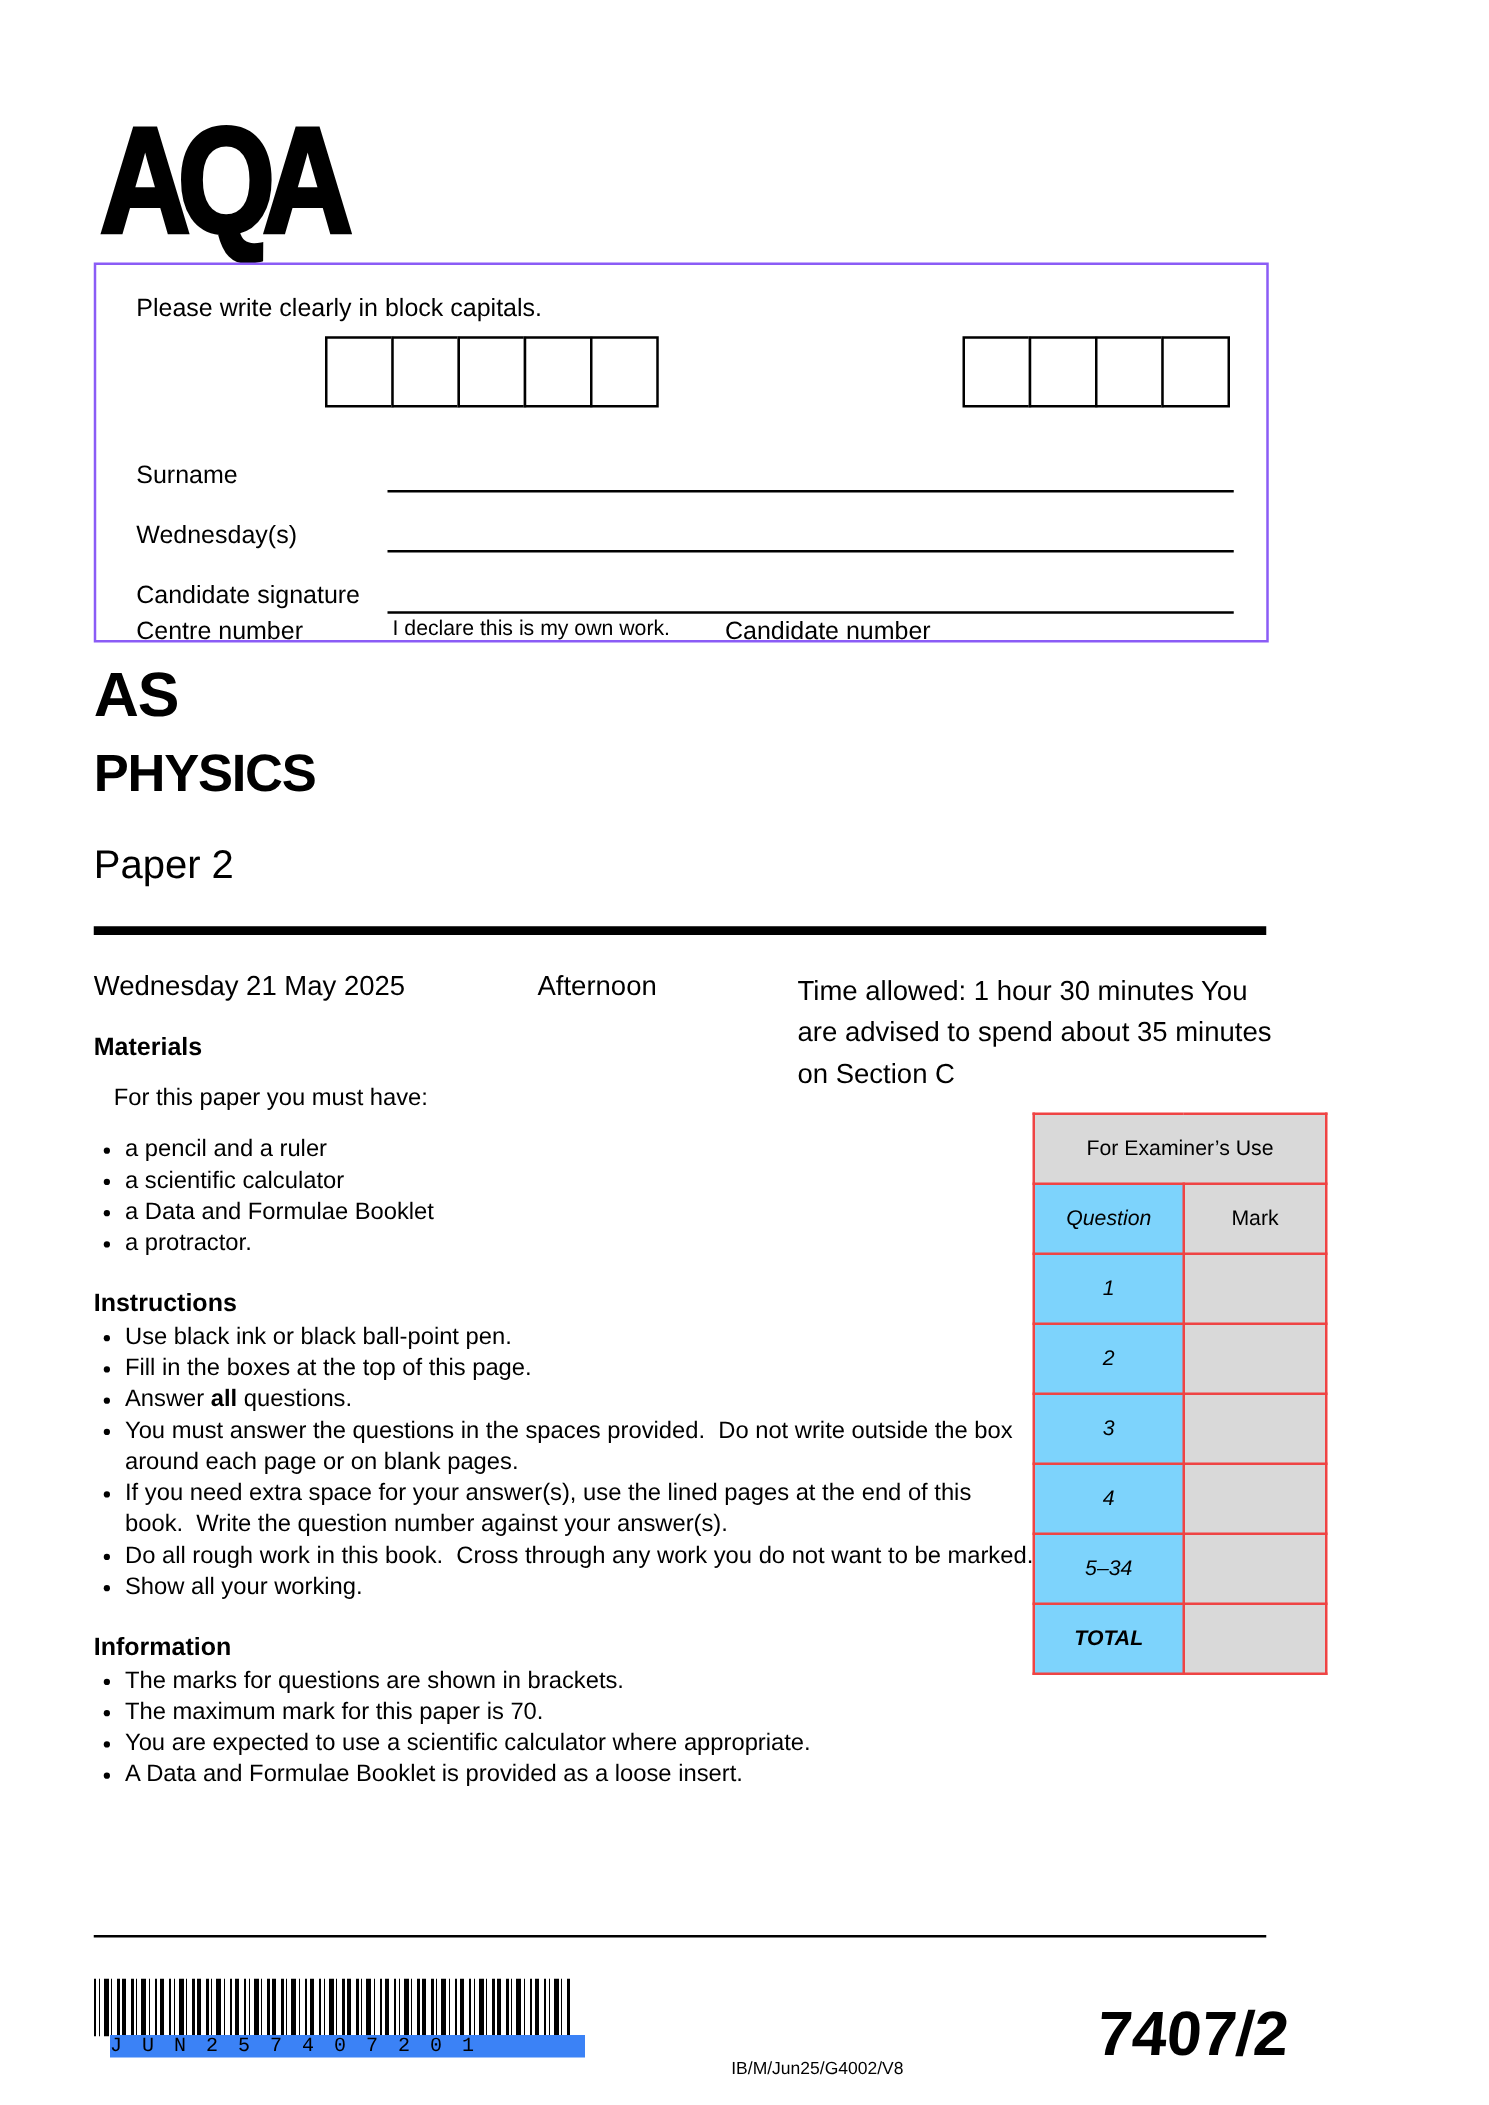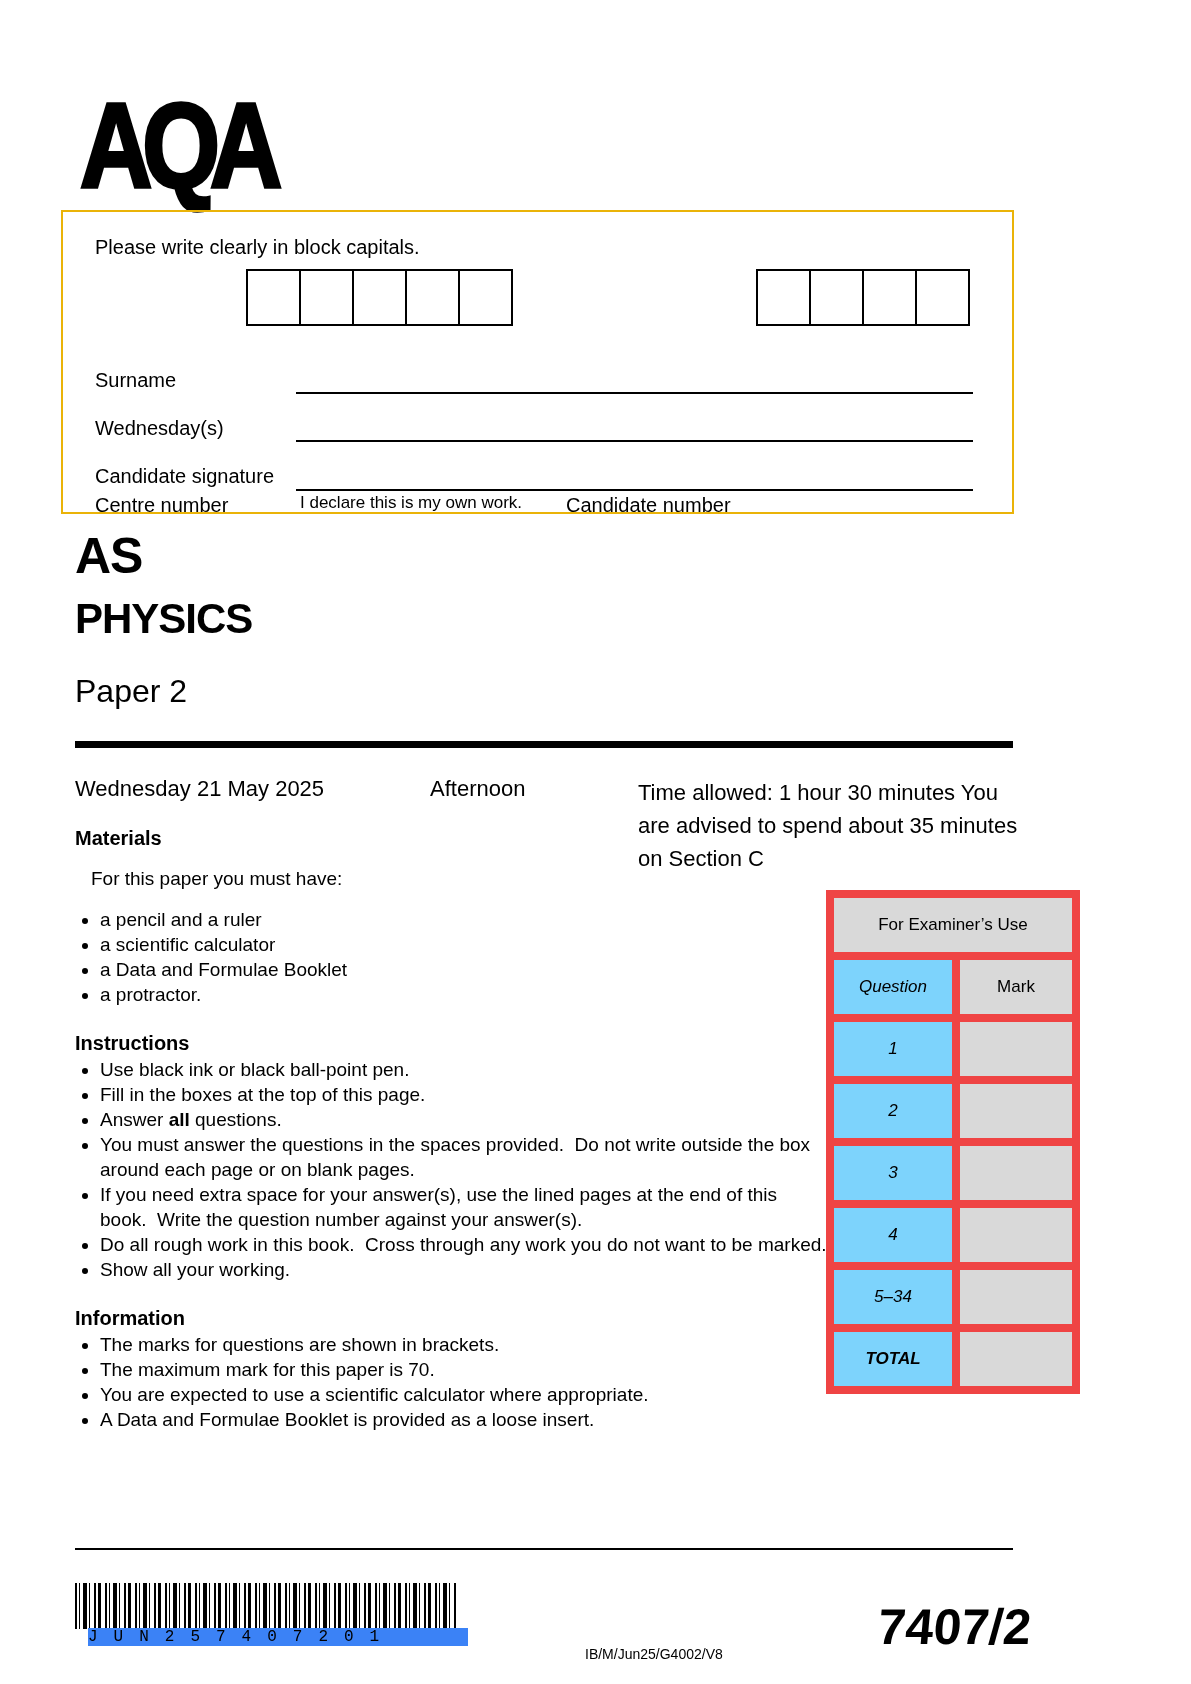--- a/index.html
+++ b/index.html
@@ -8,21 +8,21 @@
     font-family:"Liberation Sans", sans-serif;position:relative;overflow:hidden;
   }
   
   .logo{
     position:absolute;left:80px;top:98px;
     font-size:100px;font-weight:900;letter-spacing:-10px;line-height:78px;
     -webkit-text-stroke:3px #000;
     transform:scaleY(1.2);transform-origin:0 0;
   }
   
-  .cand-box{position:absolute;left:61px;top:210px;width:936px;height:300px;border:2px solid #eab308;padding-left:13px;}
+  .cand-box{position:absolute;left:75px;top:210px;width:936px;height:300px;border:2px solid #8b5cf6;}
   .cand-note{position:absolute;left:32px;top:24px;font-size:20px;}
   .field-label{position:absolute;font-size:20px;}
   .boxrow{position:absolute;display:flex;}
   .cell{width:51px;height:53px;border:2px solid #000;margin-left:-2px;background:#fff;}
   .cell:first-child{margin-left:0;}
   .wline{position:absolute;height:2px;background:#000;}
   .declaration{position:absolute;left:237px;top:281px;font-size:17px;}
   
   .title-qual{position:absolute;left:75px;top:527px;font-size:50px;font-weight:bold;letter-spacing:-1px;}
   .title-subj{position:absolute;left:75px;top:595px;font-size:42px;font-weight:bold;letter-spacing:-1px;}
@@ -34,21 +34,21 @@
   .sess-allowed{position:absolute;left:638px;top:776px;width:380px;font-size:22px;line-height:33px;}
   
   .leftcol{position:absolute;left:75px;top:826px;width:752px;font-size:19px;line-height:25px;}
   .leftcol h3{font-size:20px;margin:0;line-height:24px;}
   .leftcol p{margin:16px;}
   .leftcol ul{margin:2px 0 0 0;padding-left:25px;}
   .leftcol li{white-space:pre-wrap;}
   .sect-gap{height:24px;}
   
   .exam-table{position:absolute;left:826px;top:890px;border-collapse:collapse;font-size:17px;}
-  .exam-table th,.exam-table td{border:8px solid #ef4444;text-align:center;padding:12px;height:30px;font-weight:normal;}
+  .exam-table th,.exam-table td{border:2px solid #ef4444;text-align:center;padding:12px;height:30px;font-weight:normal;}
   .exam-table .q{width:94px;background:#7dd3fc;font-style:italic;}
   .exam-table .m{width:88px;}
   .shade{background:#d9d9d9;}
   .exam-table .total-lbl{font-weight:bold;}
   
   .thin-rule{position:absolute;left:75px;top:1548px;width:938px;height:2px;background:#000;}
   .barcode{position:absolute;left:75px;top:1583px;width:382px;height:46px;
     background-image:repeating-linear-gradient(90deg,
       #000 0px,#000 2px,#fff 2px,#fff 4px,
       #000 4px,#000 5px,#fff 5px,#fff 8px,

